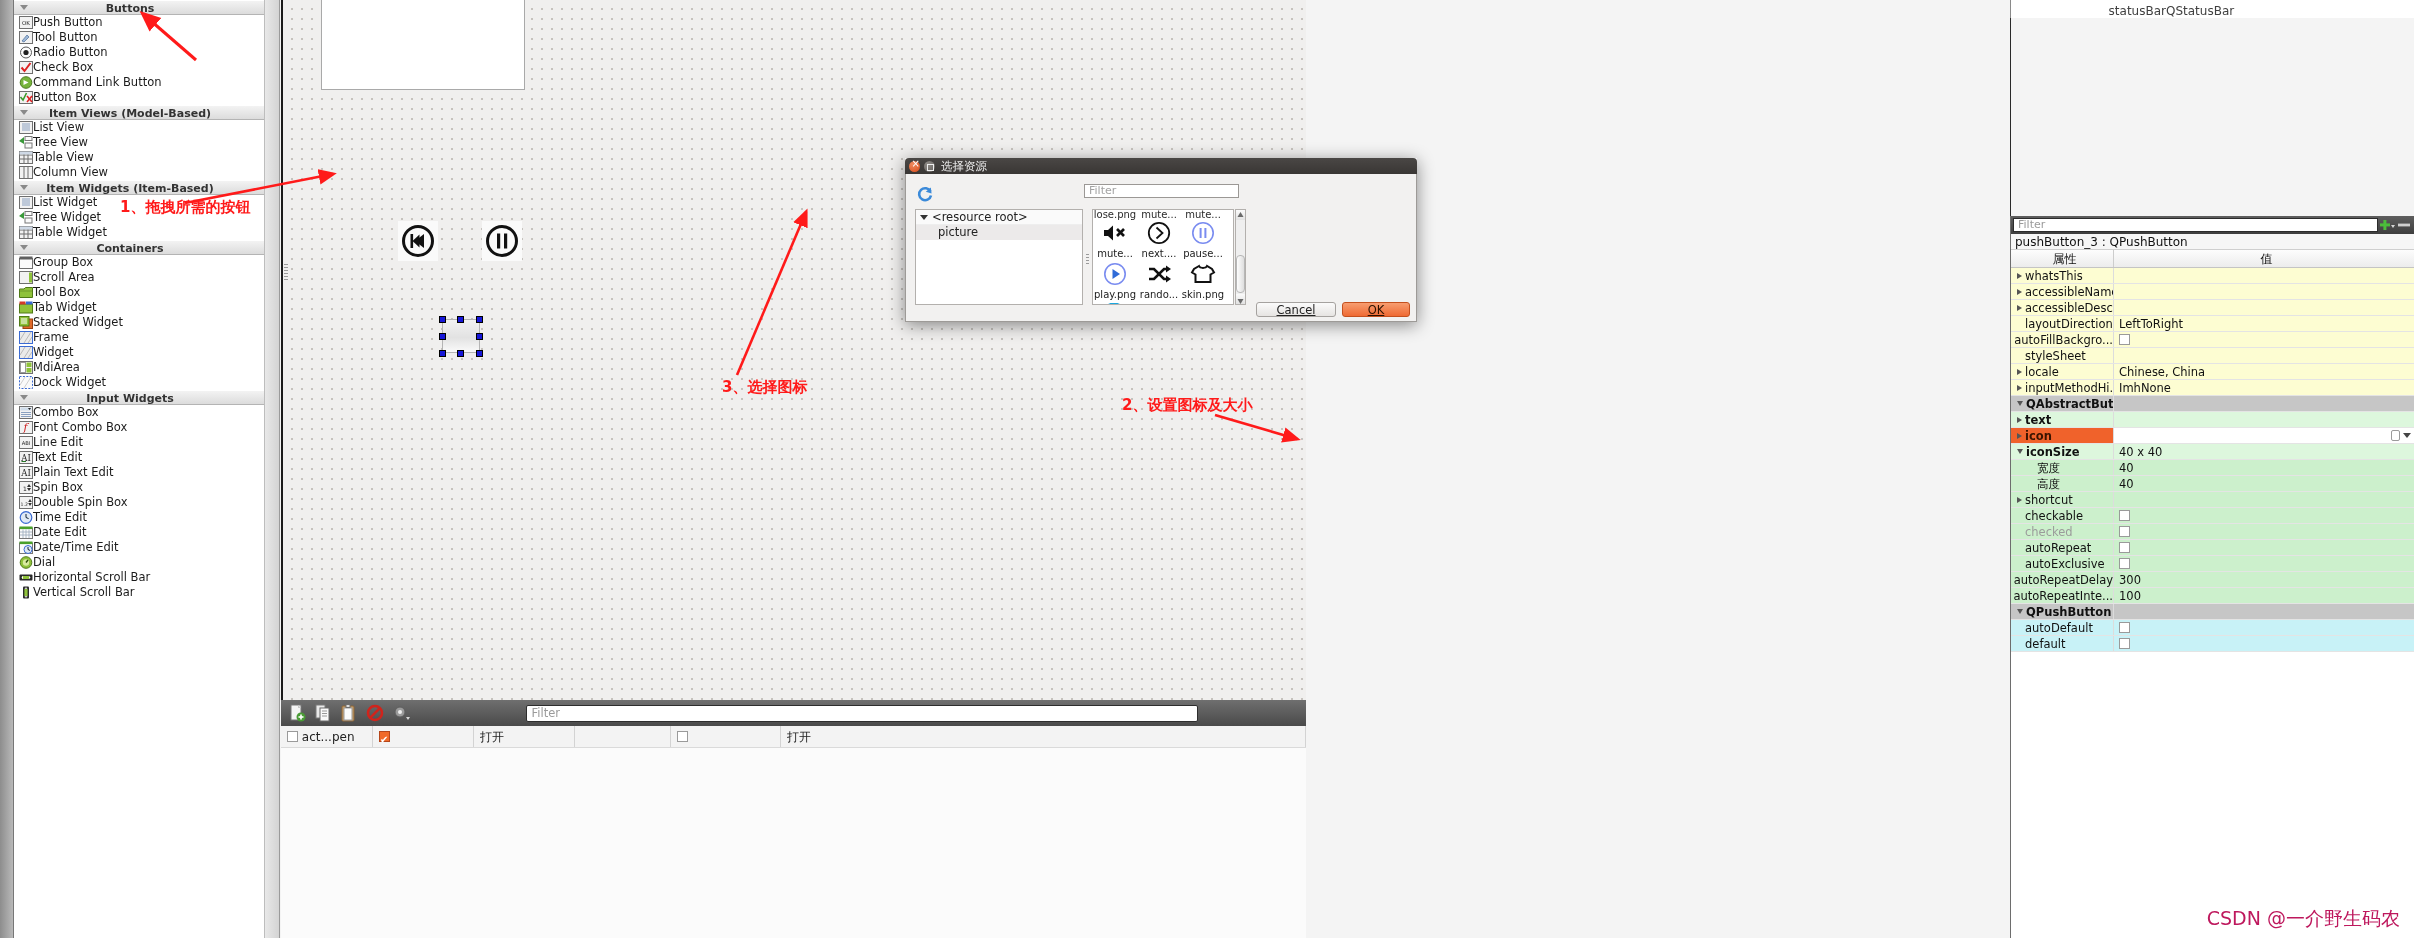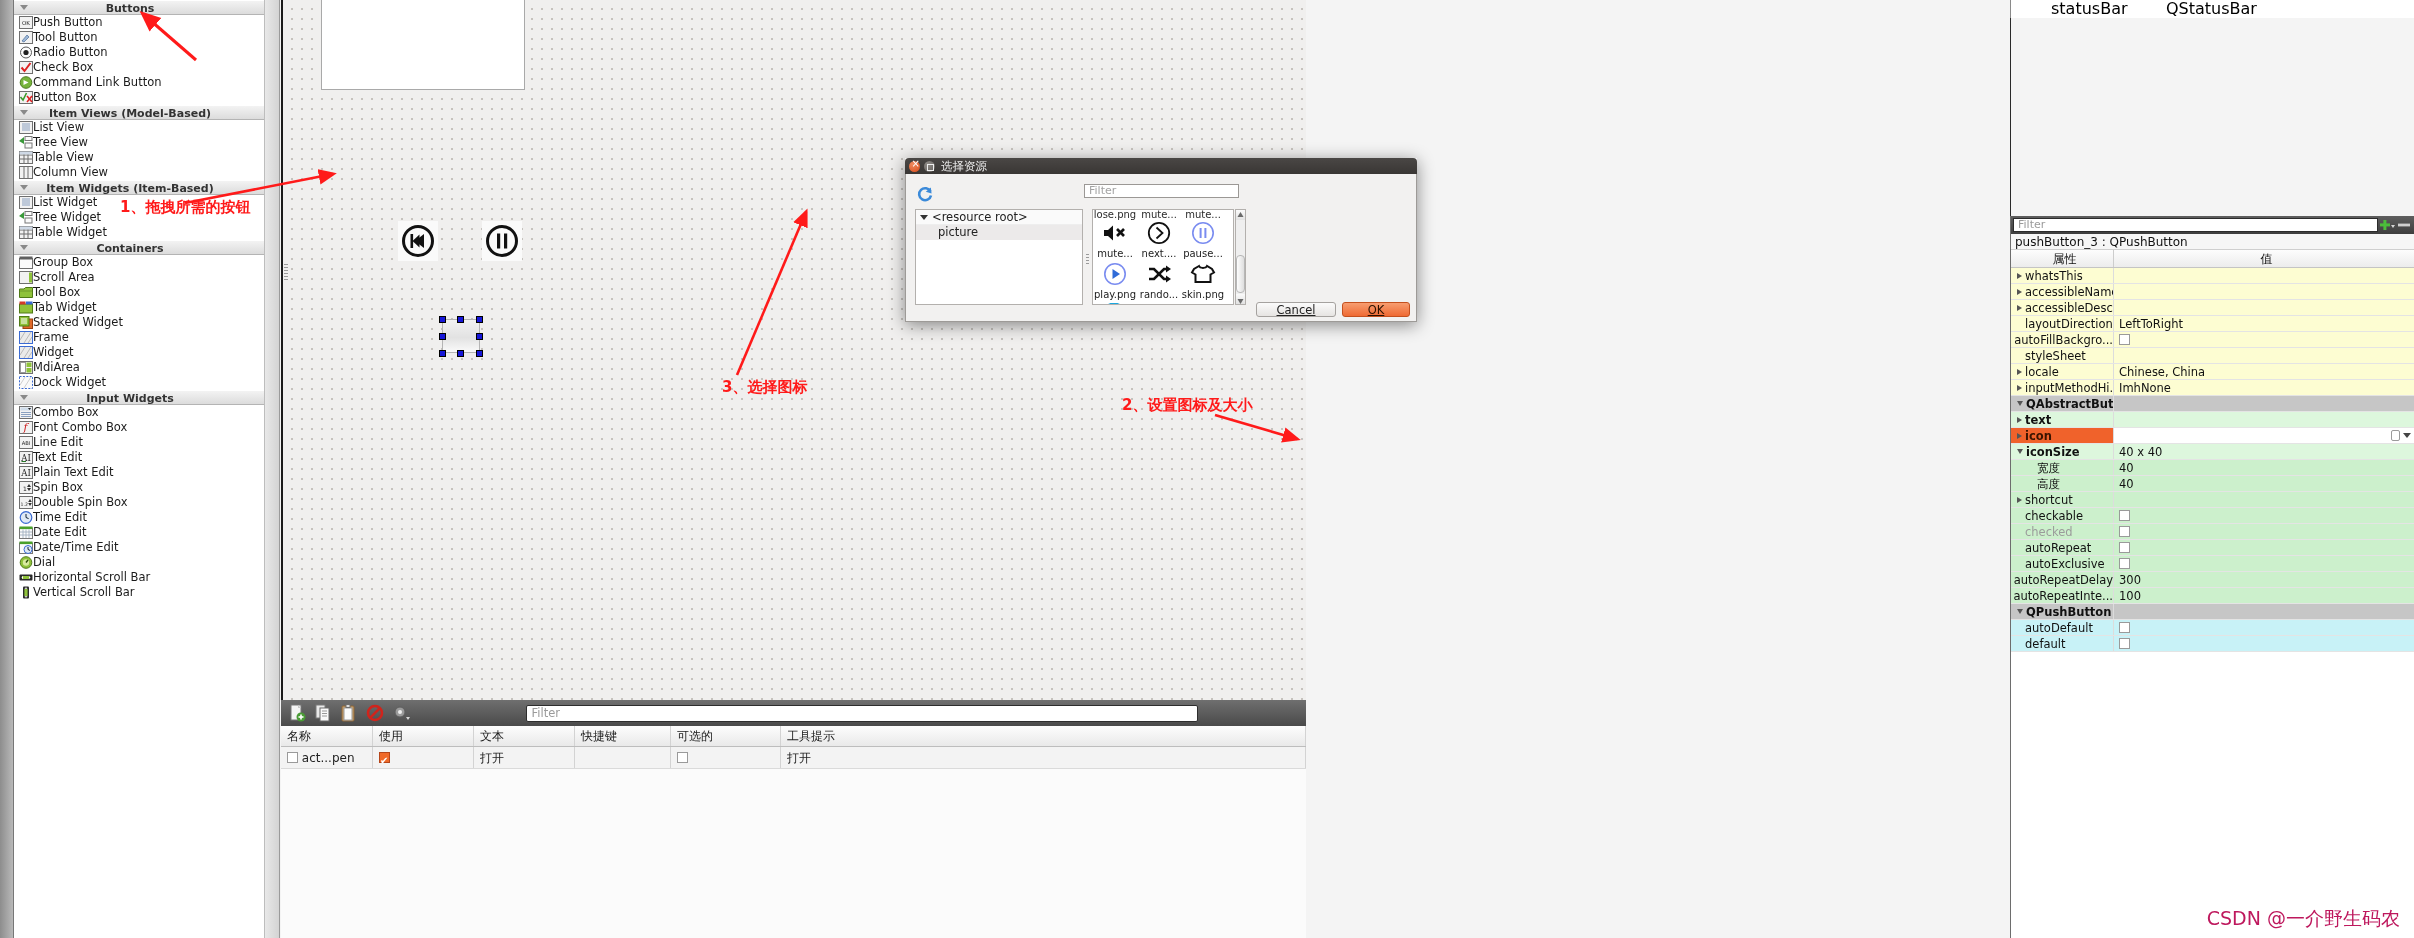--- a/index.html
+++ b/index.html
@@ -103,21 +103,21 @@
   .ck.on { background:#f06a28; border-color:#b5461a; position:relative; }
   .ck.on:after { content:"✔"; position:absolute; left:0px; top:-3px; font-size:10px; color:#fff; }
   #ae-body { height: 170px; background:#fbfbfb; }
 
   
   #rightpane { position:absolute; left:2010px; top:0; width:404px; height:938px; background:#f4f4f4; }
   #objinsp-sliver {
     position:absolute; left:0; top:0; width:404px; height:18px; background:#fff;
     border-left:1px solid #8a8a8a; overflow:hidden;
   }
-  #objinsp-sliver .oi-row { display:flex; font-size:16px; color:#000000; height:18px; align-items:flex-end; }
+  #objinsp-sliver .oi-row { display:flex; font-size:12px; color:#404040; height:18px; align-items:flex-end;text-align:right; }
   #objinsp-sliver .oi-row span { display:block; }
   #oi-c1 { width:155px; padding-left:40px; }
   #oi-gap { position:absolute; left:0; top:18px; width:404px; height:200px; background:#f4f4f4;
      border-left:1px solid #2a2a2a; }
 
   #propedit { position:absolute; left:0; top:216px; width:404px; height:722px; background:#fff;
      border-left:1px solid #6d6d6d; }
   #pe-filterbar {
     height:18px; background: linear-gradient(to bottom,#5e5e5e,#3e3e3e);
     display:flex; align-items:center; padding:0 2px;
@@ -602,28 +602,20 @@
           <svg width="20" height="20" viewBox="0 0 20 20">
               <circle cx="9" cy="9" r="5" fill="#9b9b9b" stroke="#5e5e5e"></circle>
               <circle cx="9" cy="9" r="2" fill="#efefef"></circle>
               <polygon points="15,14 19,14 17,17" fill="#d9d9d9"></polygon>
             </svg>
         </span>
         <span id="ae-filterwrap">
           <span id="ae-filter">Filter</span>
         </span>
       </div>
-      <div id="ae-head">
-        <div style="width:92px">名称</div>
-        <div style="width:101px">使用</div>
-        <div style="width:101px">文本</div>
-        <div style="width:96px">快捷键</div>
-        <div style="width:110px">可选的</div>
-        <div style="flex:1">工具提示</div>
-      </div>
       <div id="ae-row">
         <div style="width:92px">
           <span class="ck"></span>
           <span>act...pen</span>
         </div>
         <div style="width:101px"><span class="ck on"></span></div>
         <div style="width:101px">打开</div>
         <div style="width:96px"></div>
         <div style="width:110px"><span class="ck"></span></div>
         <div style="flex:1">打开</div>

